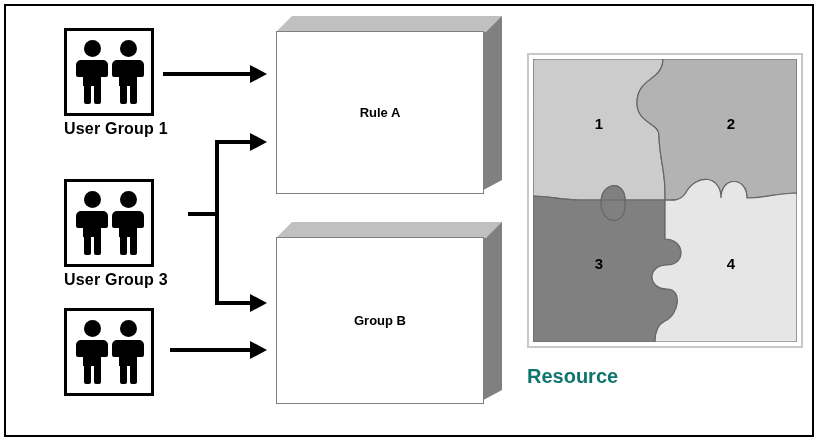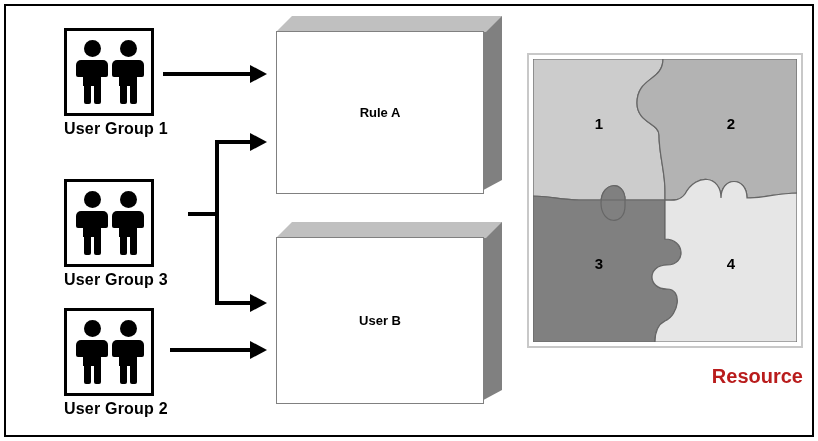--- a/index.html
+++ b/index.html
@@ -167,24 +167,24 @@
   }
   .piece-num {
     font-family: "Liberation Sans", sans-serif;
     font-size: 15px;
     font-weight: bold;
     fill: #000000;
   }
   #resource-label {
     position: absolute;
     width: 276px;
-    text-align: right;
+    text-align: left;
     font-size: 20px;
     font-weight: bold;
-    color: #b91c1c;
+    color: #0f766e;
   }
 </style>
 </head>
 <body>
 
 <div id="stage">
 
   <div id="outer-frame"></div>
 
   <div class="user-group" style="left:64px; top:28px;">
@@ -237,21 +237,20 @@
         <div class="p-leg r"></div>
       </div>
       <div class="person right">
         <div class="p-head"></div>
         <div class="p-body"></div>
         <div class="p-torso"></div>
         <div class="p-leg l"></div>
         <div class="p-leg r"></div>
       </div>
     </div>
-    <div class="ug-label">User Group 2</div>
   </div>
 
   <div class="arrow-line" style="left:163px; top:72px; width:88px; height:4px;"></div>
   <div class="arrow-head" style="left:250px; top:65px;"></div>
 
   <div class="arrow-line" style="left:188px; top:212px; width:30px; height:4px;"></div>
 
   <div class="arrow-line" style="left:215px; top:140px; width:4px; height:165px;"></div>
 
   <div class="arrow-line" style="left:215px; top:140px; width:46px; height:4px;"></div>
@@ -279,21 +278,21 @@
   </div>
 
   <div class="rule-box" style="left:276px; top:222px; width:226px; height:182px;">
     <div class="rb-side" style="left:0; top:0; width:226px; height:182px;
                 background:#808080; border:none;
                 clip-path: polygon(200px 0px, 226px 0px, 226px 168px, 200px 182px);"></div>
     <div class="rb-cap" style="left:0; top:0; width:226px; height:20px;
                 background:#c0c0c0; border:none;
                 clip-path: polygon(16px 0px, 226px 0px, 210px 16px, 0px 16px);"></div>
     <div class="rb-face" style="left:0px; top:15px; width:208px; height:167px;">
-      <div class="rb-text">User B</div>
+      <div class="rb-text">Group B</div>
     </div>
   </div>
 
   <div id="resource-area" style="left:527px; top:53px;">
     <div id="puzzle-frame" style="border-color: rgb(200, 200, 200);"></div>
     <svg id="puzzle-svg" width="264" height="283" viewBox="0 0 264 283">
 
       <path fill="#cccccc" stroke="#666666" stroke-width="1.2" d="M 0,0
                L 130,0
                C 130,22 104,18 104,44

